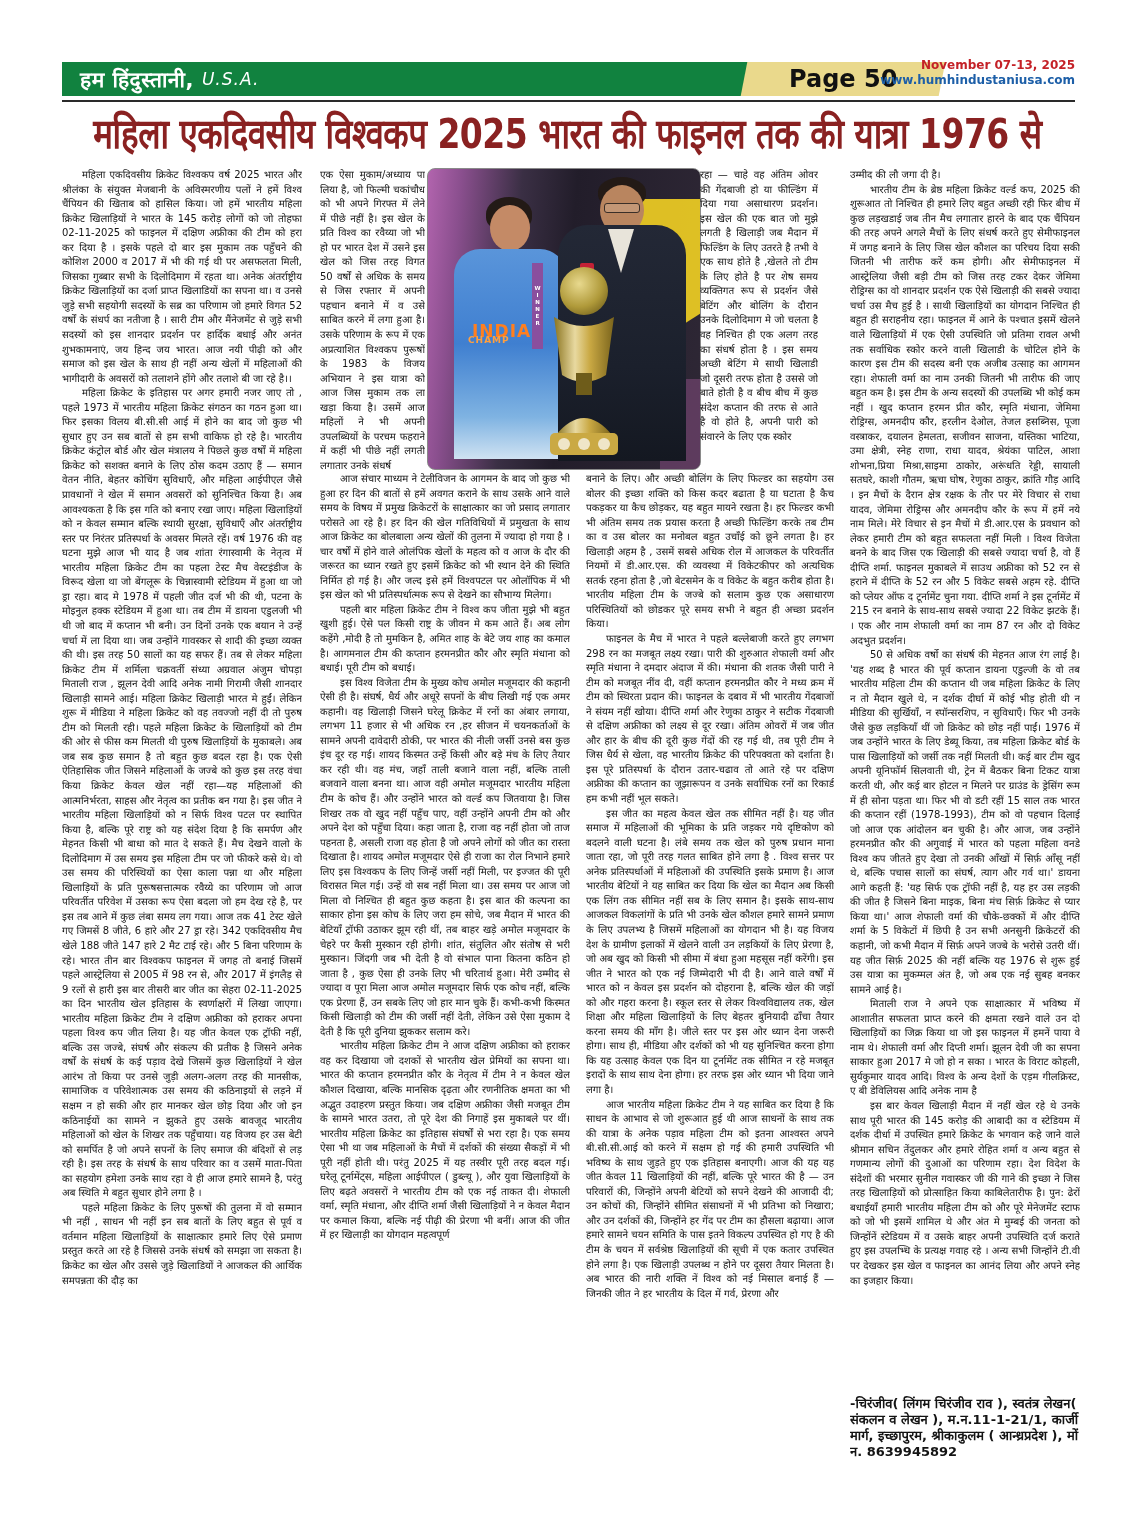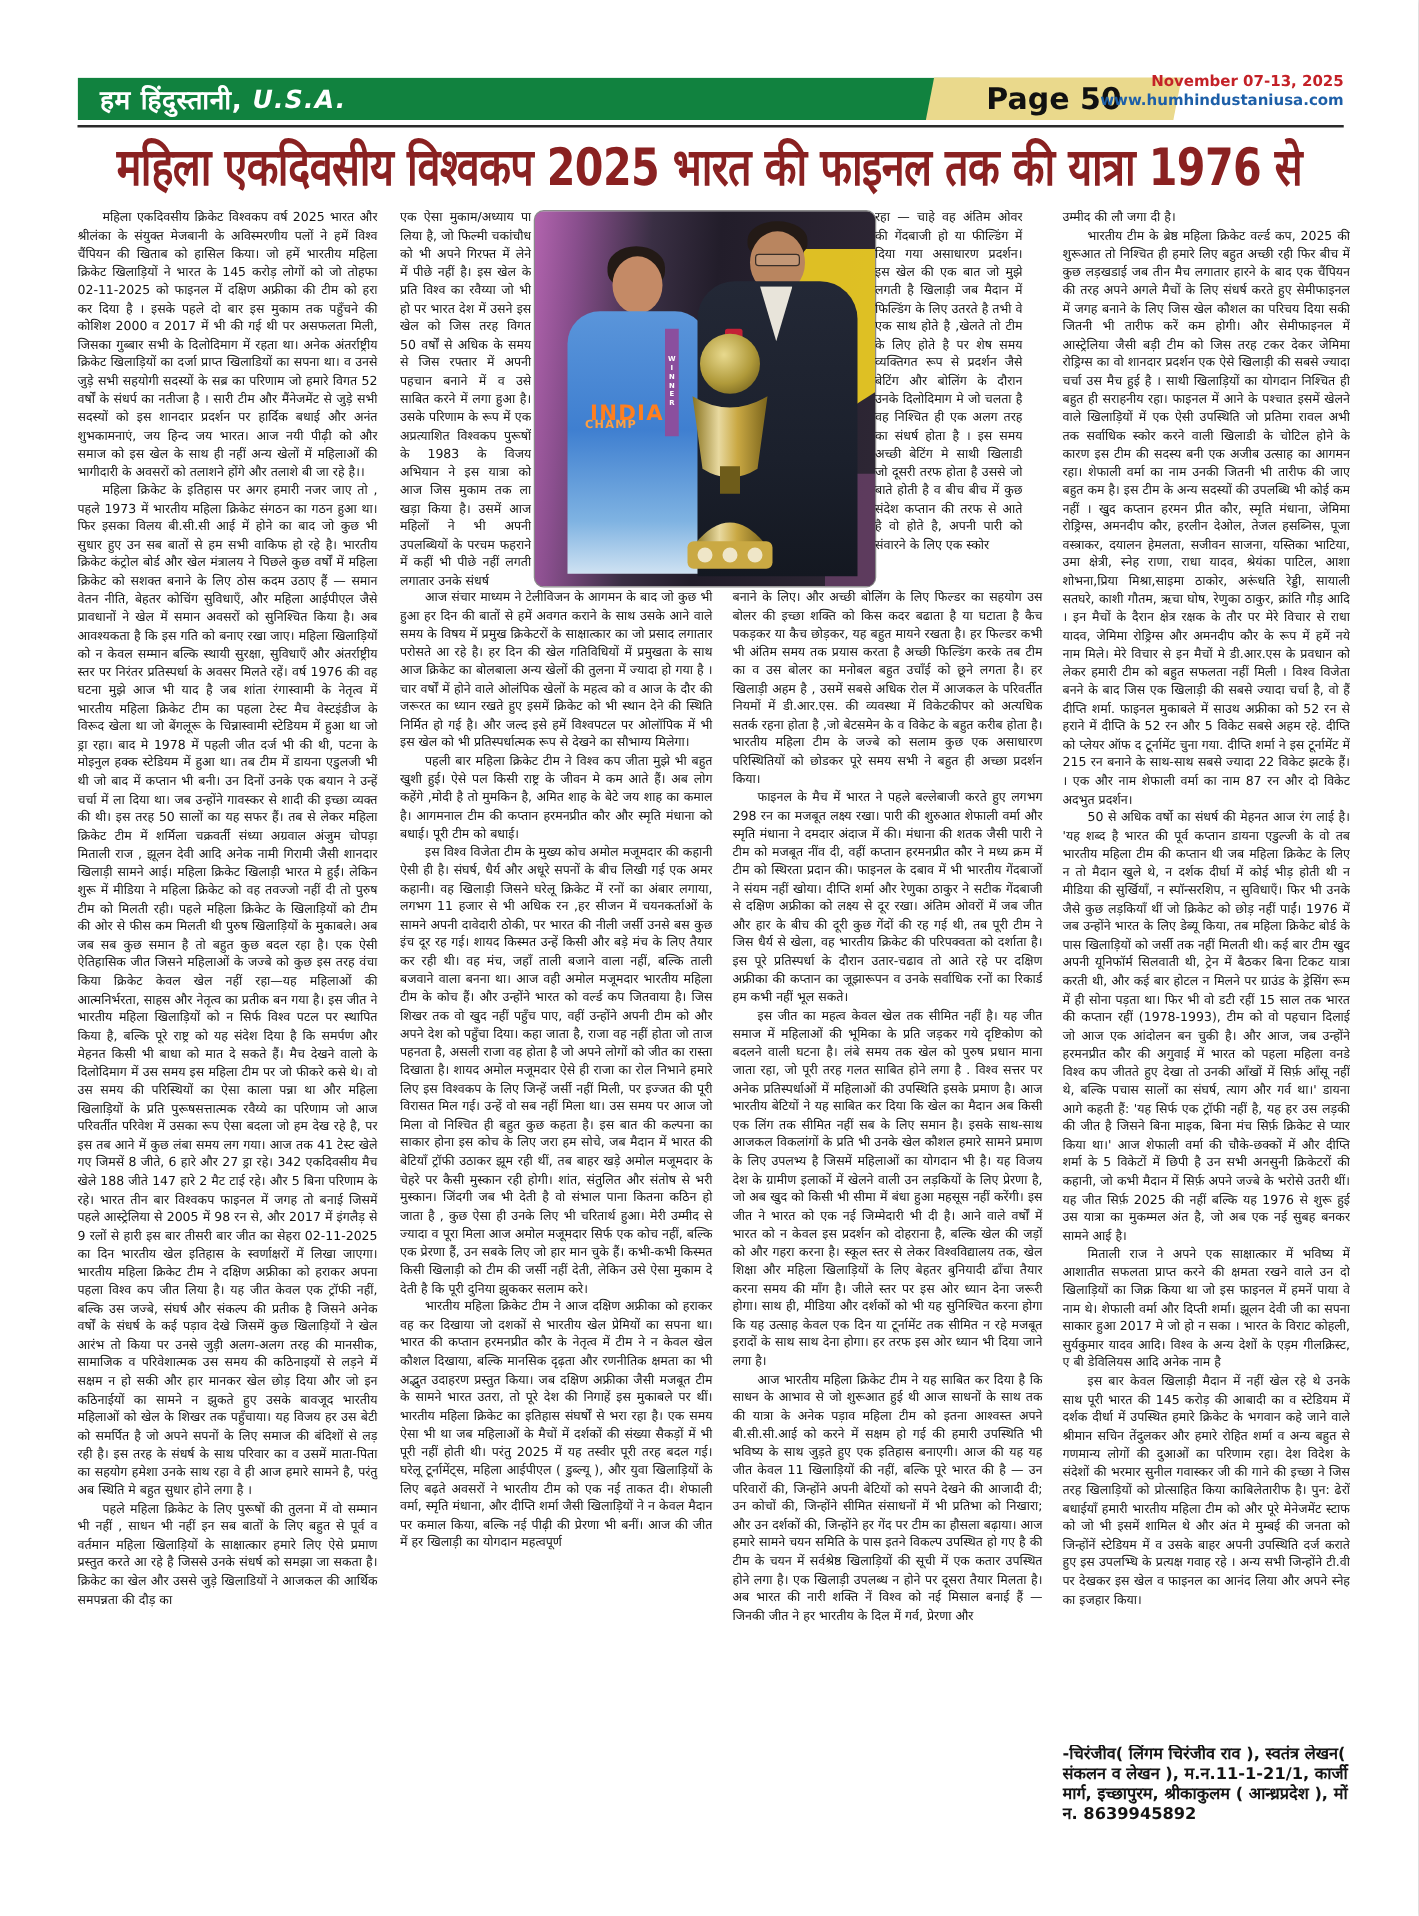--- a/index.html
+++ b/index.html
@@ -4,21 +4,21 @@
 <style>
   html,body{margin:0;padding:0;background:#dcdcdc;}
   .page{position:relative;width:1135px;height:1533px;background:#ffffff;margin:0 auto;
         font-family:"DejaVu Sans","Liberation Sans",sans-serif;overflow:hidden;
         box-shadow:0 0 4px rgba(0,0,0,.4);}
   
   .green-banner{position:absolute;left:62px;top:62px;width:722px;height:34px;background:#11823f;
         clip-path:polygon(0 0,100% 0,calc(100% - 22px) 100%,0 100%);
         display:flex;align-items:center;padding-left:18px;box-sizing:border-box;}
   .mast-hindi{color:#ffffff;font-weight:bold;font-size:21px;letter-spacing:.5px;}
-  .mast-usa{color:#ffffff;font-weight:bold;font-style:italic;font-size:20px;margin-left:8px;letter-spacing:1px;}
+  .mast-usa{color:#ffffff;font-weight:normal;font-style:italic;font-size:17px;margin-left:8px;letter-spacing:1px;}
   .page-tab{position:absolute;left:744px;top:62px;width:198px;height:34px;background:#ead98c;
         transform:skewX(-11deg);display:flex;align-items:center;justify-content:center;}
   .page-tab span{transform:skewX(11deg);font-weight:bold;font-size:24px;color:#111;}
   .header-right{position:absolute;right:60px;top:58px;text-align:right;line-height:1.25;}
   .hdr-date{color:#c42127;font-weight:bold;font-size:12px;}
   .hdr-site{color:#1d5fa8;font-weight:bold;font-size:12px;}
   .header-rule{position:absolute;left:62px;top:100px;width:1013px;height:2px;background:#2a2a2a;}
   .headline{position:absolute;left:0;top:104px;width:1135px;margin:0;text-align:center;
         color:#8a2121;font-weight:bold;font-size:33px;white-space:nowrap;letter-spacing:-.5px;
         transform:scaleY(1.25);transform-origin:top center;}

